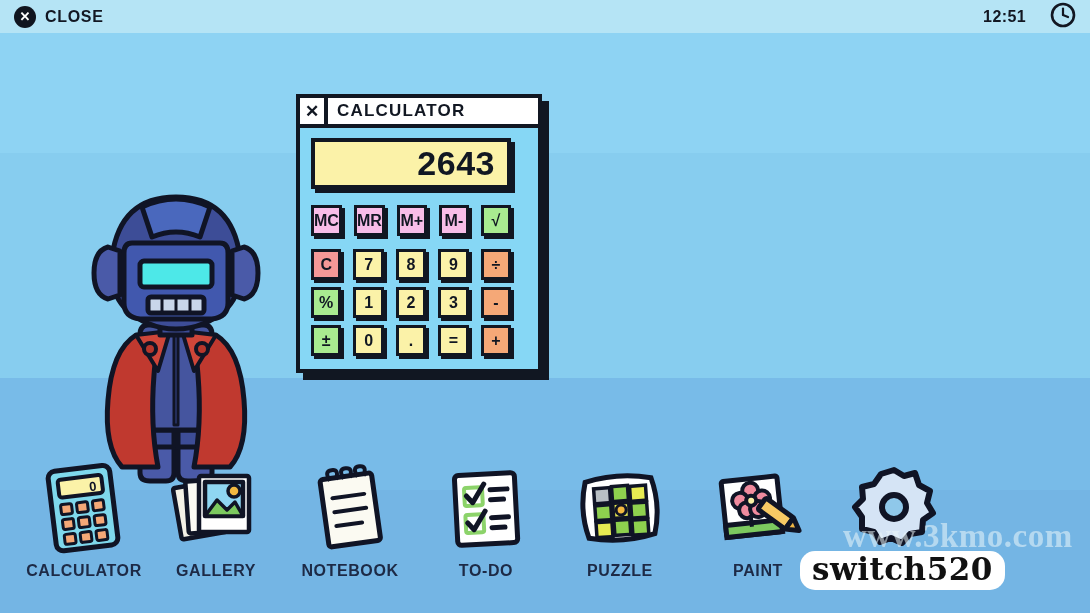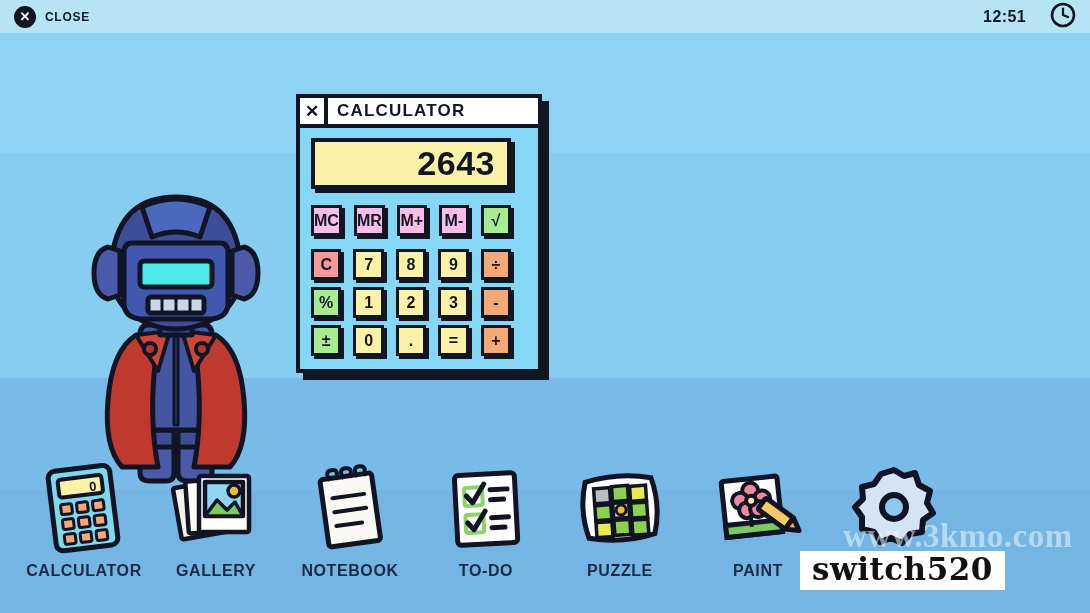--- a/index.html
+++ b/index.html
@@ -27,21 +27,21 @@
     padding: 0 14px;
   }
   .topbar-left { display: flex; align-items: center; gap: 9px; }
   .close-badge {
     width: 22px; height: 22px; border-radius: 50%;
     background: #10151f; color: #ffffff;
     display: flex; align-items: center; justify-content: center;
     font-size: 13px; font-weight: bold; line-height: 1;
   }
   .close-text {
-    font-size: 12px; font-weight: bold; letter-spacing: 0.7px;
+    font-size: 16px; font-weight: bold; letter-spacing: 0.7px;
     color: #121722;
   }
   .topbar-right { display: flex; align-items: center; gap: 24px; }
   .clock-text {
     font-size: 16px; font-weight: bold; color: #121722;
     letter-spacing: 0.4px;
   }
 
   
   .calc-window {
@@ -144,20 +144,21 @@
   }
   .watermark-box {
     position: absolute; left: 800px; top: 551px;
     background: #ffffff;
     padding: 2px 12px 4px 12px;
     font-family: "DejaVu Serif", serif;
     font-size: 31px; font-weight: bold;
     color: #111111;
     letter-spacing: 0.5px;
     line-height: 1.05;
+    border-radius: 15px;
   }
 </style>
 </head>
 <body>
 
 <div class="bg-band band-1"></div>
 <div class="bg-band band-2"></div>
 <div class="bg-band band-3"></div>
 <div class="bg-band band-4"></div>
 

